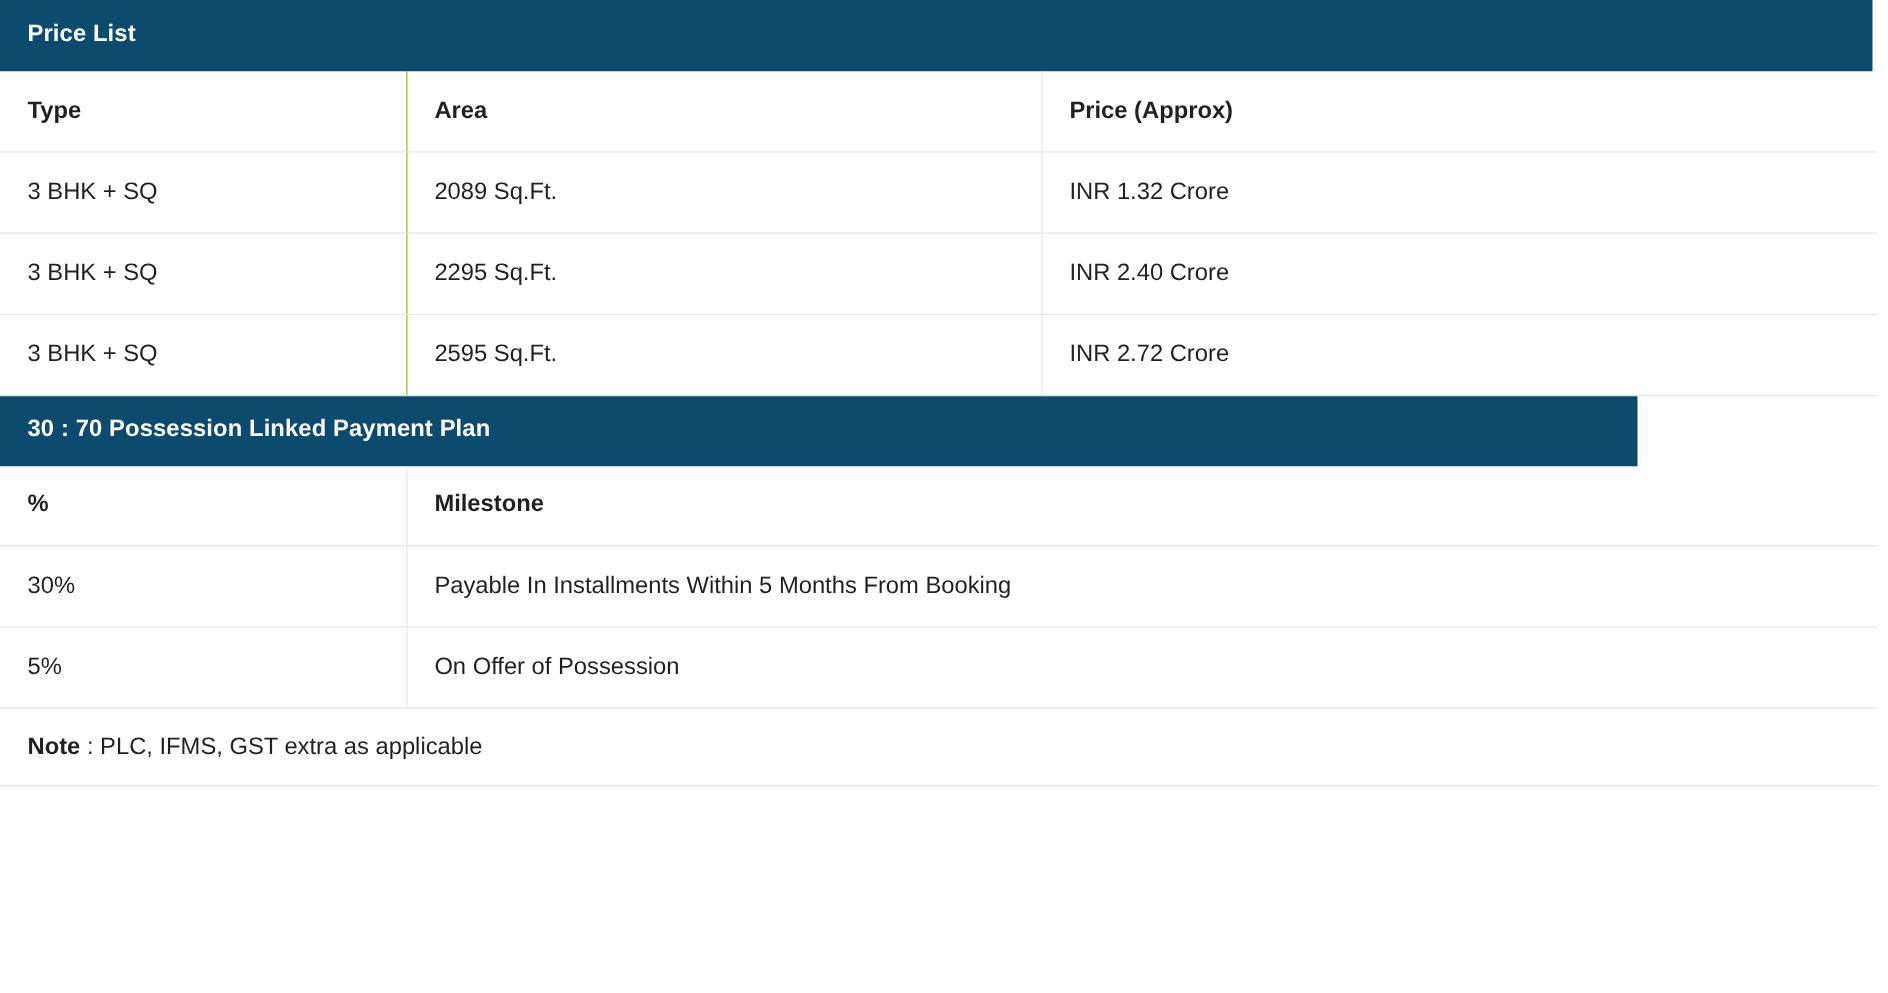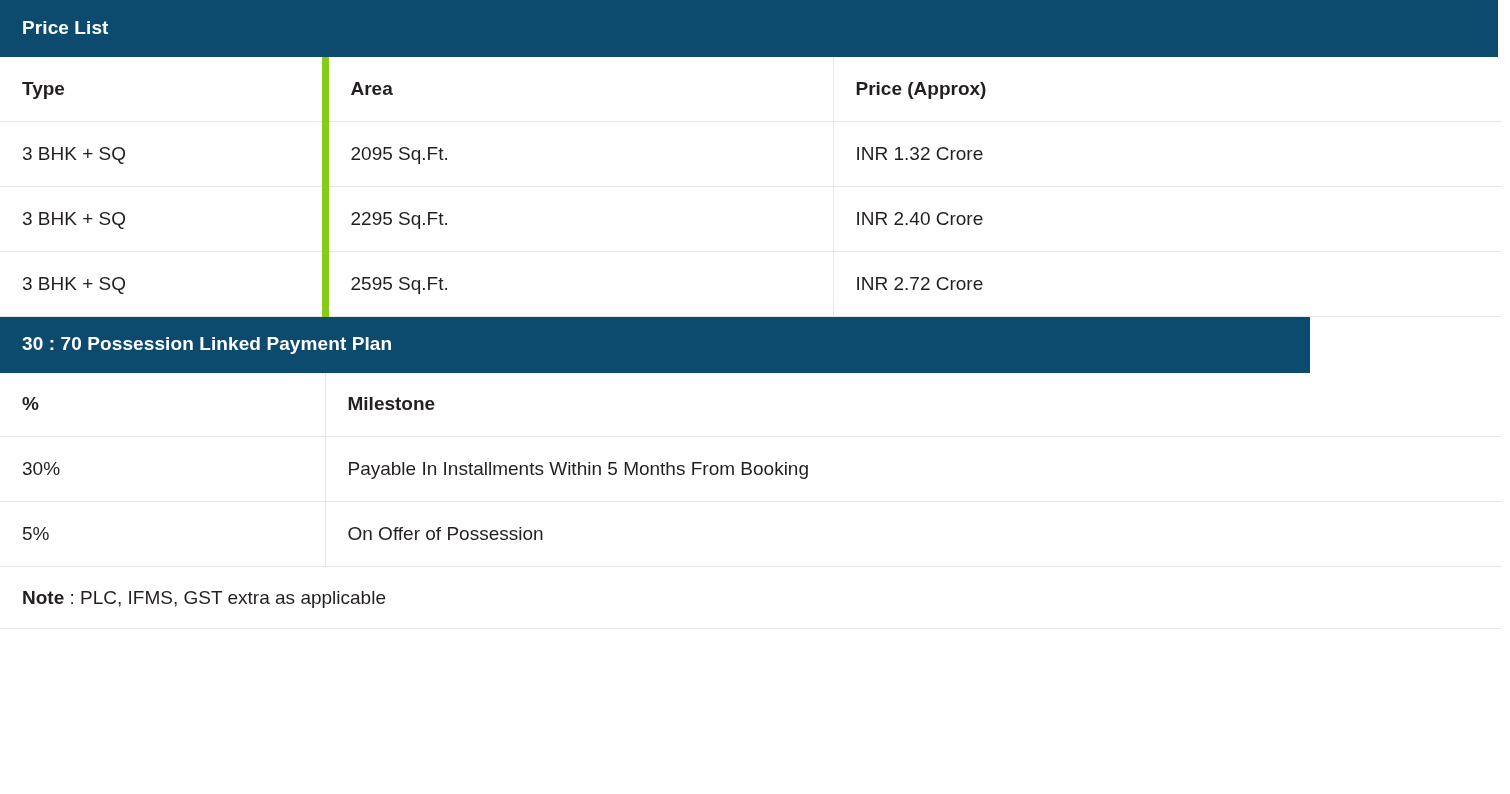--- a/index.html
+++ b/index.html
@@ -56,21 +56,21 @@
   }
   thead th {
     font-weight: bold;
     font-size: 19px;
     height: 64px;
   }
   tbody td {
     height: 65px;
     margin-top: 30px;
   }
-  .col-a { width: 325px; border-right: 7px solid #84cc16; }
+  .col-a { width: 325px; border-right: 1px solid #84cc16; }
   .col-b { width: 508px; border-right: 1px solid #e6e6e6; }
   .col-c { width: 669px; }
   .plan-a { width: 325px; border-right: 1px solid #e6e6e6; }
   .plan-b { width: 1177px; }
   .note-row td {
     height: 62px;
     border-bottom: 1px solid #e6e6e6;
     font-size: 19px;
   }
   .note-label {
@@ -90,21 +90,21 @@
     <thead>
       <tr>
         <th class="col-a">Type</th>
         <th class="col-b">Area</th>
         <th class="col-c">Price (Approx)</th>
       </tr>
     </thead>
     <tbody>
       <tr>
         <td class="col-a">3 BHK + SQ</td>
-        <td class="col-b">2095 Sq.Ft.</td>
+        <td class="col-b">2089 Sq.Ft.</td>
         <td class="col-c">INR 1.32 Crore</td>
       </tr>
       <tr>
         <td class="col-a">3 BHK + SQ</td>
         <td class="col-b">2295 Sq.Ft.</td>
         <td class="col-c">INR 2.40 Crore</td>
       </tr>
       <tr>
         <td class="col-a">3 BHK + SQ</td>
         <td class="col-b">2595 Sq.Ft.</td>

